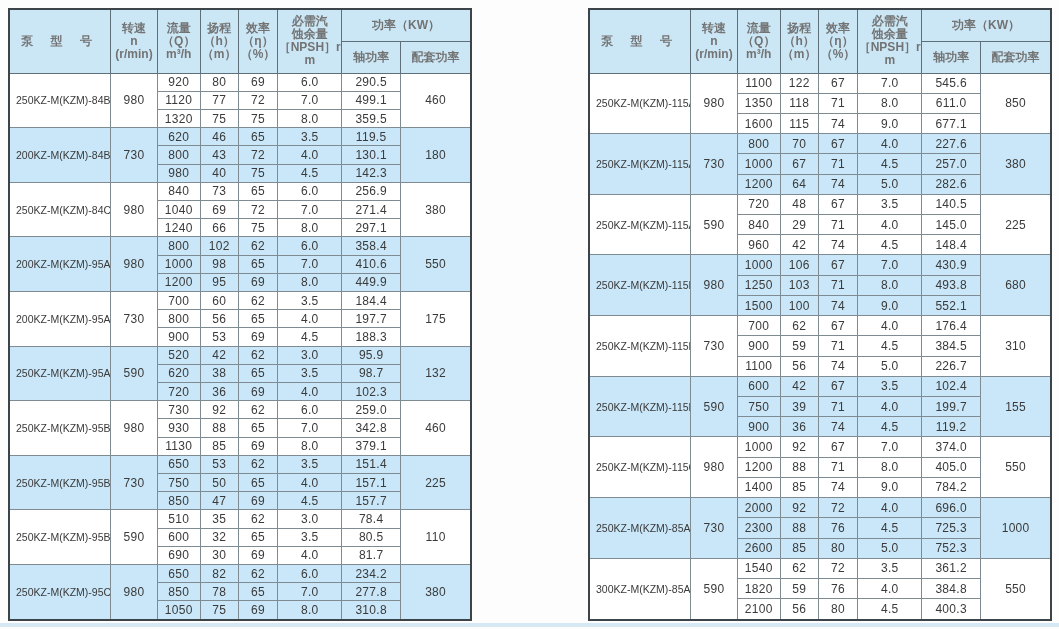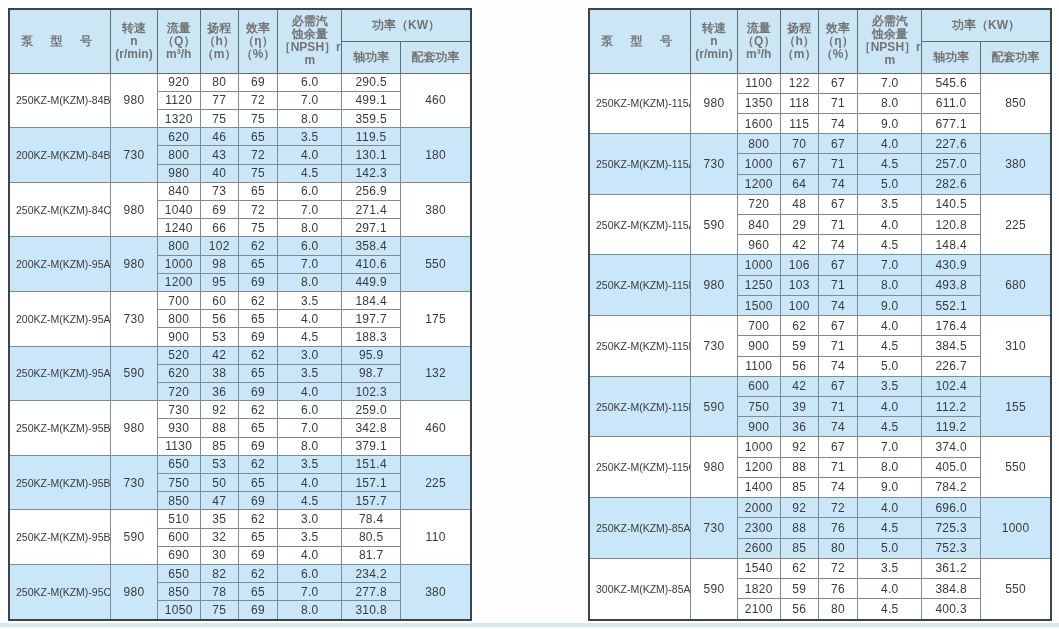--- a/index.html
+++ b/index.html
@@ -472,21 +472,21 @@
         <td>67</td>
         <td>3.5</td>
         <td>140.5</td>
         <td rowspan="3">225</td>
       </tr>
       <tr>
         <td>840</td>
         <td>29</td>
         <td>71</td>
         <td>4.0</td>
-        <td>120.8</td>
+        <td>145.0</td>
       </tr>
       <tr>
         <td>960</td>
         <td>42</td>
         <td>74</td>
         <td>4.5</td>
         <td>148.4</td>
       </tr>
       <tr class="hl grp">
         <td rowspan="3" class="model">250KZ-M(KZM)-115B</td>
@@ -544,21 +544,21 @@
         <td>67</td>
         <td>3.5</td>
         <td>102.4</td>
         <td rowspan="3">155</td>
       </tr>
       <tr class="hl">
         <td>750</td>
         <td>39</td>
         <td>71</td>
         <td>4.0</td>
-        <td>112.2</td>
+        <td>199.7</td>
       </tr>
       <tr class="hl">
         <td>900</td>
         <td>36</td>
         <td>74</td>
         <td>4.5</td>
         <td>119.2</td>
       </tr>
       <tr class="grp">
         <td rowspan="3" class="model">250KZ-M(KZM)-115C</td>

